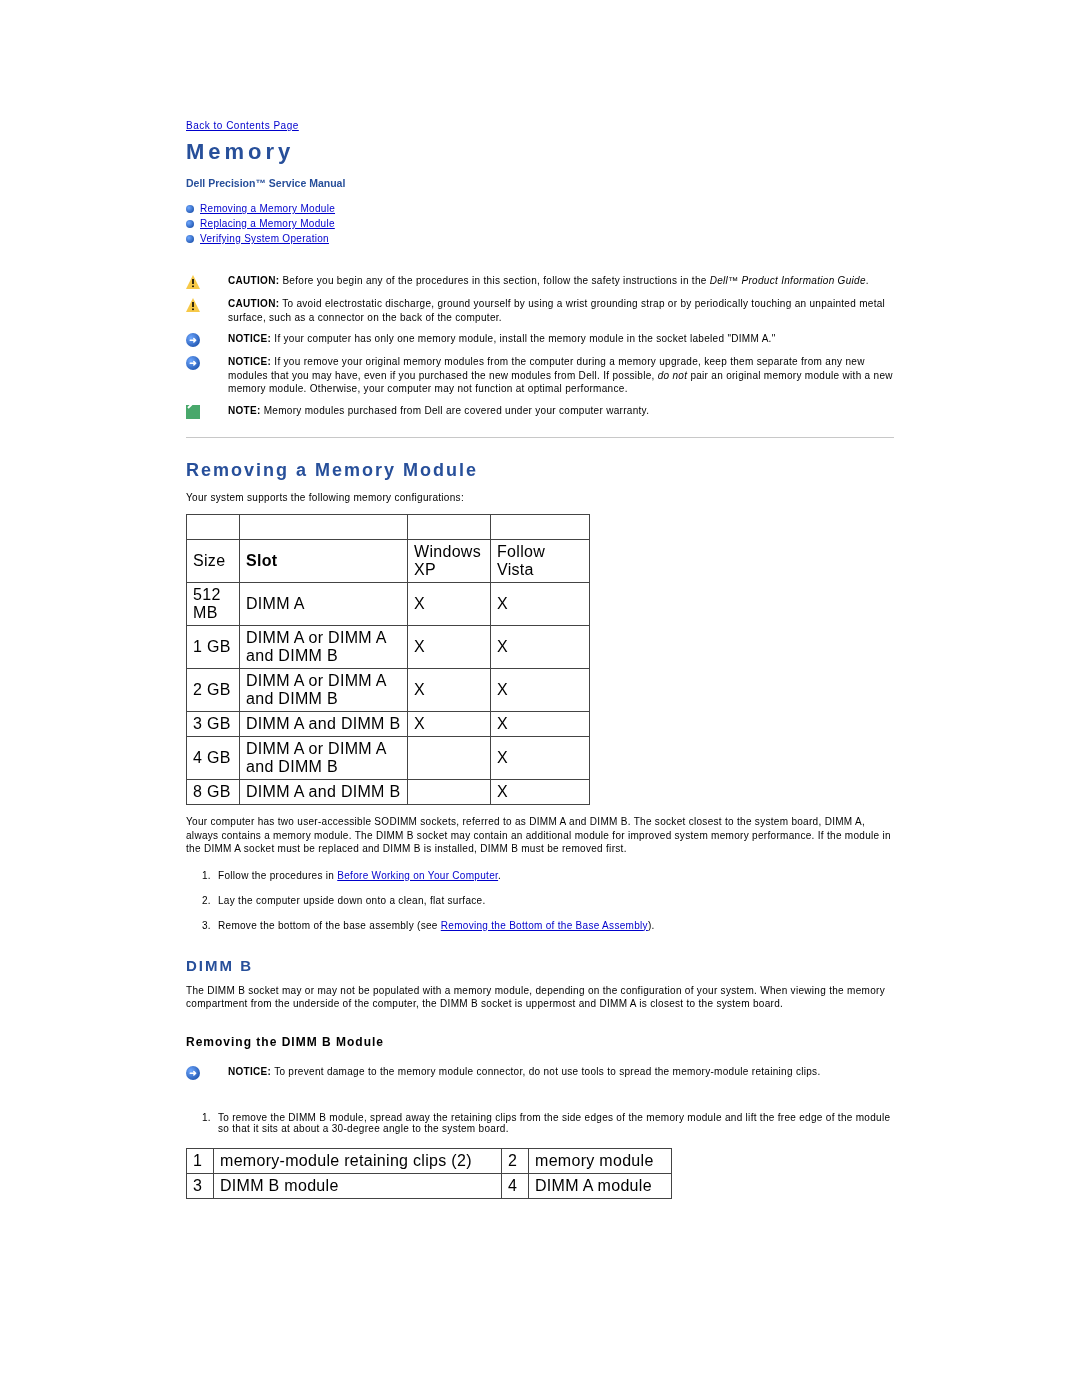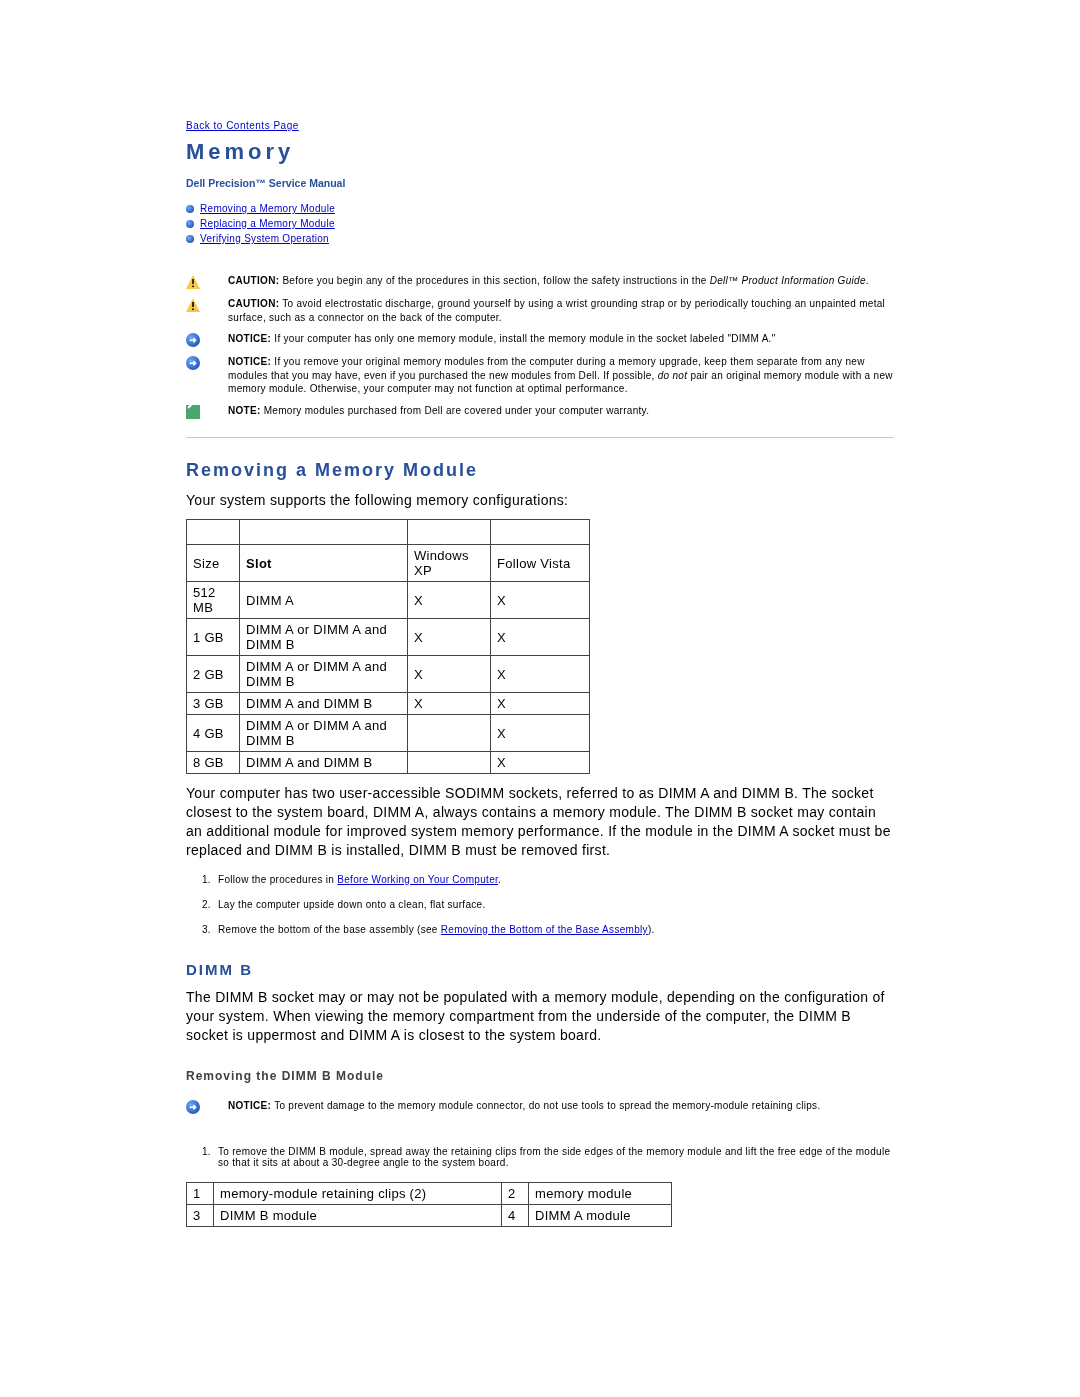--- a/index.html
+++ b/index.html
@@ -71,24 +71,24 @@
     border-top: 1px solid #c8c8c8;
     margin: 14px 0 22px 0;
   }
   h2.section {
     color: #274f9a;
     font-size: 18px;
     letter-spacing: 2px;
     font-weight: bold;
     margin: 22px 0 10px 0;
   }
-  p.body { font-size: 14px; letter-spacing: 0.3px; margin: 10px 0; line-height: 1.35; }
+  p.body { font-size: 10px; letter-spacing: 0.3px; margin: 10px 0; line-height: 1.35; }
   table.config, table.parts {
     border-collapse: collapse;
-    font-size: 13px;
+    font-size: 16px;
     letter-spacing: 0.3px;
   }
   table.config td, table.parts td {
     border: 1px solid #444;
     padding: 3px 6px;
   }
   table.config td.c1 { width: 40px; }
   table.config td.c2 { width: 155px; font-weight: bold; }
   table.config td.c3 { width: 70px; }
   table.config td.c4 { width: 86px; }
@@ -105,21 +105,21 @@
     padding-left: 4px;
   }
   h3.sub {
     color: #274f9a;
     font-size: 15px;
     letter-spacing: 2px;
     font-weight: bold;
     margin: 26px 0 8px 0;
   }
   h4.subsub {
-    color: #404040;
+    color: #000000;
     font-size: 12px;
     letter-spacing: 1px;
     font-weight: bold;
     margin: 24px 0 12px 0;
   }
   table.parts td.n { width: 14px; }
   table.parts td.d { width: 275px; }
   .circle-icon {
     width: 14px; height: 14px; border-radius: 50%;
     background: radial-gradient(circle at 35% 35%, #6fa8ff, #0b3f9a);

